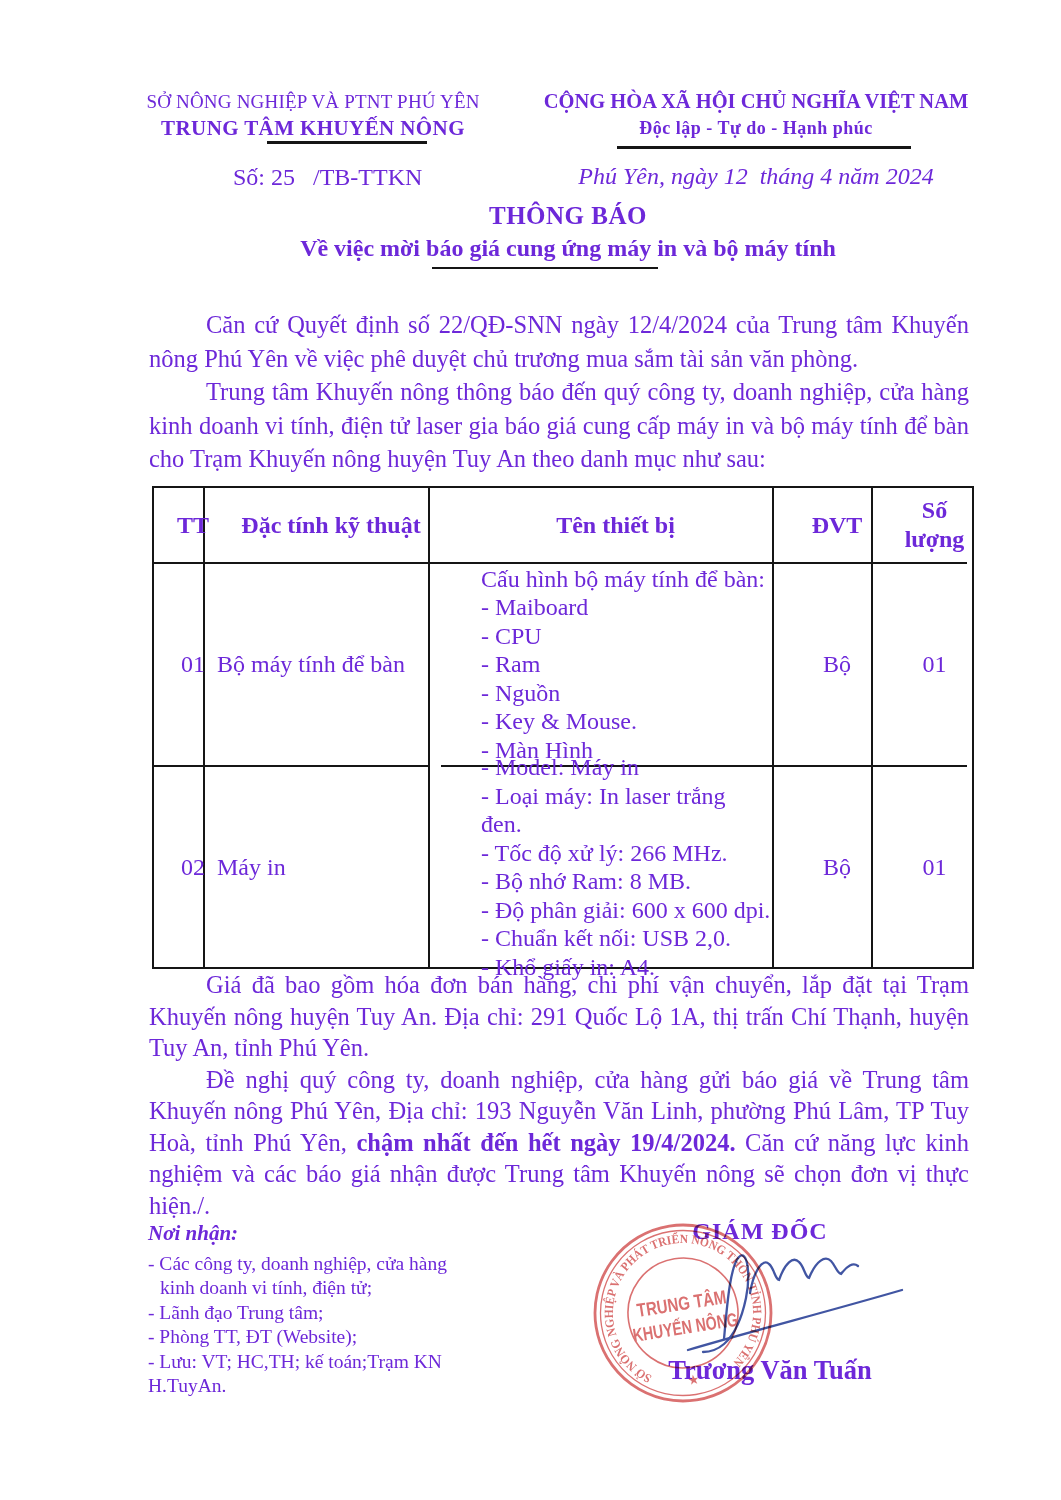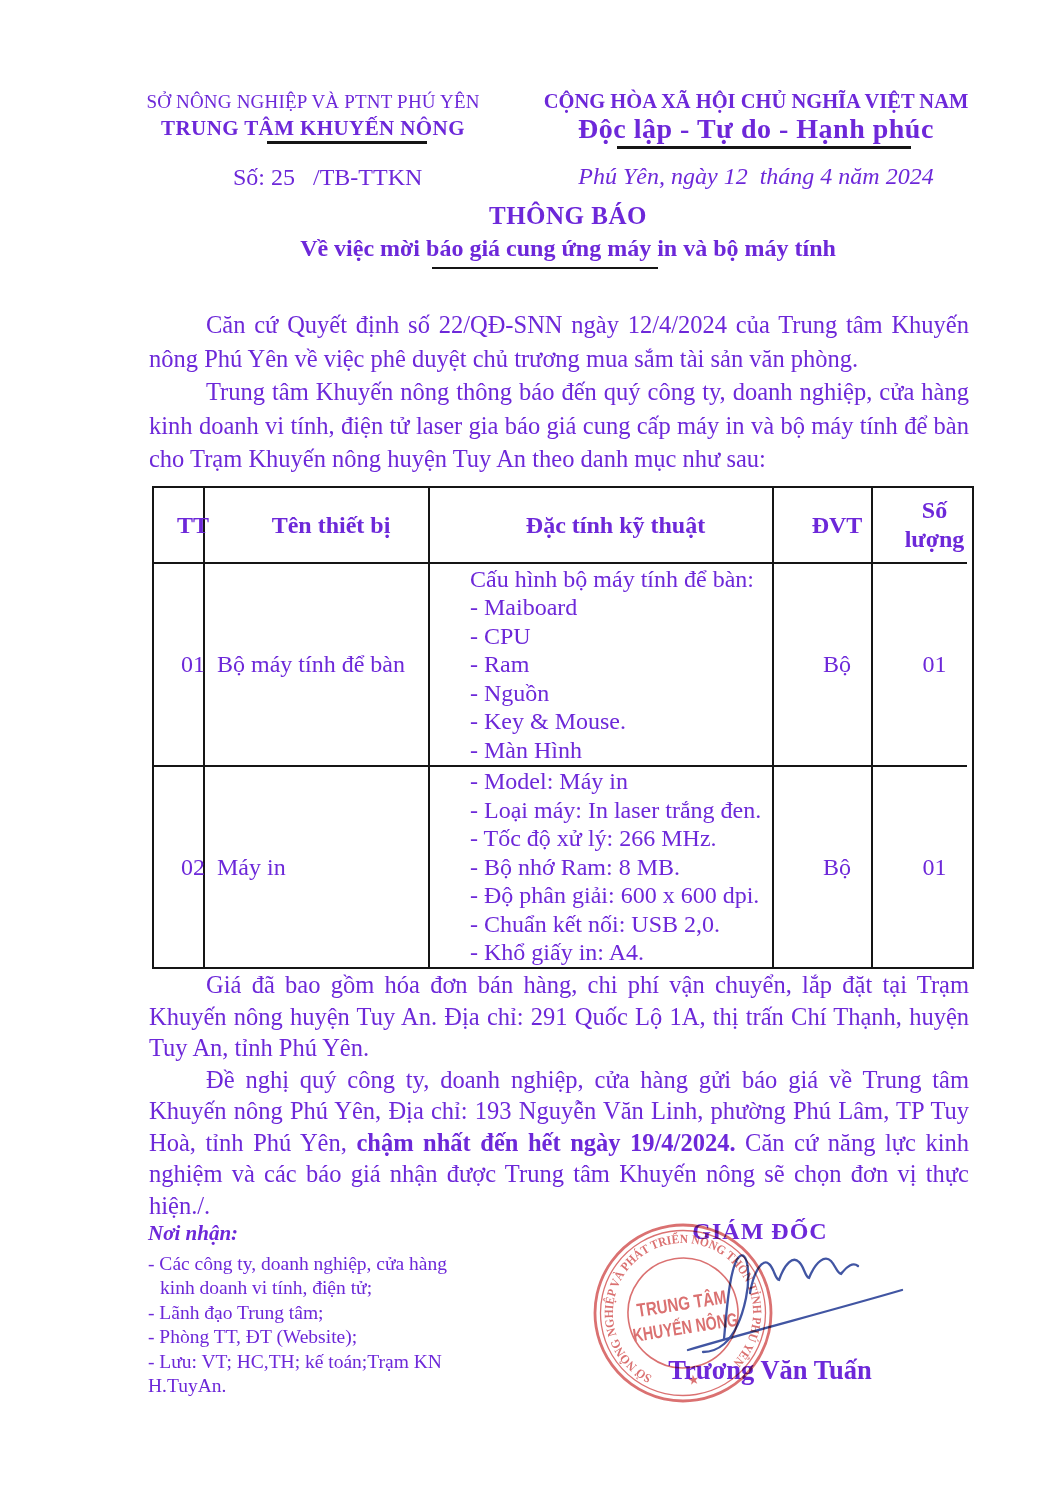--- a/index.html
+++ b/index.html
@@ -8,21 +8,21 @@
     font-family:"Liberation Serif","DejaVu Serif",serif;color:#6d28d9;
     overflow:hidden;margin:0 auto;
   }
   .abs{position:absolute;}
   
   .hdr-left{left:142px;top:88px;width:342px;text-align:center;line-height:27px;}
   .hdr-left .l1{font-size:19px;letter-spacing:.2px;}
   .hdr-left .l2{font-size:21px;font-weight:bold;letter-spacing:.4px;}
   .hdr-right{left:540px;top:88px;width:432px;text-align:center;line-height:27px;}
   .hdr-right .l1{font-size:20.5px;font-weight:bold;}
-  .hdr-right .l2{font-size:28px;font-weight:bold;letter-spacing:.5px;}
+  .hdr-right .l2{font-size:18px;font-weight:bold;letter-spacing:.5px;}
   .rule{background:#151515;height:2.5px;}
   .doc-number{left:233px;top:164px;font-size:24px;white-space:pre;}
   .date-line{left:540px;top:163px;width:432px;text-align:center;font-size:24px;font-style:italic;white-space:pre;}
   
   .title-main{left:140px;top:202px;width:856px;text-align:center;font-size:25px;font-weight:bold;letter-spacing:.5px;}
   .title-sub{left:140px;top:235px;width:856px;text-align:center;font-size:24px;font-weight:bold;}
   
   .body-block{left:149px;width:820px;text-align:justify;font-size:24.5px;}
   .body-top{top:308px;line-height:33.5px;}
   .body-bottom{top:969px;line-height:31.5px;}
@@ -31,21 +31,21 @@
   
   .doc-table{left:152px;top:486px;width:818px;border:2.5px solid #151515;
     display:grid;grid-template-columns:51px 225px 344px 99px 94px;
     grid-template-rows:76px 203px 200px;font-size:24px;}
   .cell{border-right:2px solid #151515;border-bottom:2px solid #151515;
     display:flex;align-items:center;justify-content:center;text-align:center;box-sizing:border-box;padding-left:29px;}
   .cell.last-col{border-right:none;}
   .cell.last-row{border-bottom:none;}
   .cell.th{font-weight:bold;line-height:29px;}
   .cell.name{justify-content:flex-start;padding-left:12px;text-align:left;font-family:Liberation Serif, serif;}
-  .cell.spec{justify-content:flex-start;padding-left:40px;text-align:left;}
+  .cell.spec{justify-content:flex-start;padding-left:40px;text-align:left;margin-left:11px;}
   .spec-lines{line-height:28.5px;}
   
   .recipients{left:148px;top:1221px;width:340px;font-size:19.5px;line-height:24.5px;}
   .recipients .rt{font-size:21px;font-weight:bold;font-style:italic;margin-bottom:6px;}
   .recipients .indent{padding-left:12px;}
   .signer-title{left:640px;top:1218px;width:240px;text-align:center;font-size:24px;font-weight:bold;letter-spacing:1px;}
   .signer-name{left:655px;top:1355px;width:230px;text-align:center;font-size:26.5px;font-weight:bold;}
   .sig-svg{left:635px;top:1235px;}
   .stamp-svg{left:583px;top:1213px;mix-blend-mode:multiply;opacity:.92;}
 </style>
@@ -73,22 +73,22 @@
   <div class="abs title-sub">Về việc mời báo giá cung ứng máy in và bộ máy tính</div>
   <div class="abs rule" style="left:432px;top:267px;width:226px;height:2px;"></div>
 
   <div class="abs body-block body-top">
     <p>Căn cứ Quyết định số 22/QĐ-SNN ngày 12/4/2024 của Trung tâm Khuyến nông Phú Yên về việc phê duyệt chủ trương mua sắm tài sản văn phòng.</p>
     <p>Trung tâm Khuyến nông thông báo đến quý công ty, doanh nghiệp, cửa hàng kinh doanh vi tính, điện tử laser gia báo giá cung cấp máy in và bộ máy tính để bàn cho Trạm Khuyến nông huyện Tuy An theo danh mục như sau:</p>
   </div>
 
   <div class="abs doc-table">
     <div class="cell th">TT</div>
+    <div class="cell th">Đặc tính kỹ thuật</div>
     <div class="cell th">Tên thiết bị</div>
-    <div class="cell th">Đặc tính kỹ thuật</div>
     <div class="cell th">ĐVT</div>
     <div class="cell th last-col">Số lượng</div>
 
     <div class="cell">01</div>
     <div class="cell name">Bộ máy tính để bàn</div>
     <div class="cell spec">
       <div class="spec-lines">
         <div>Cấu hình bộ máy tính để bàn:</div>
         <div>- Maiboard</div>
         <div>- CPU</div>

